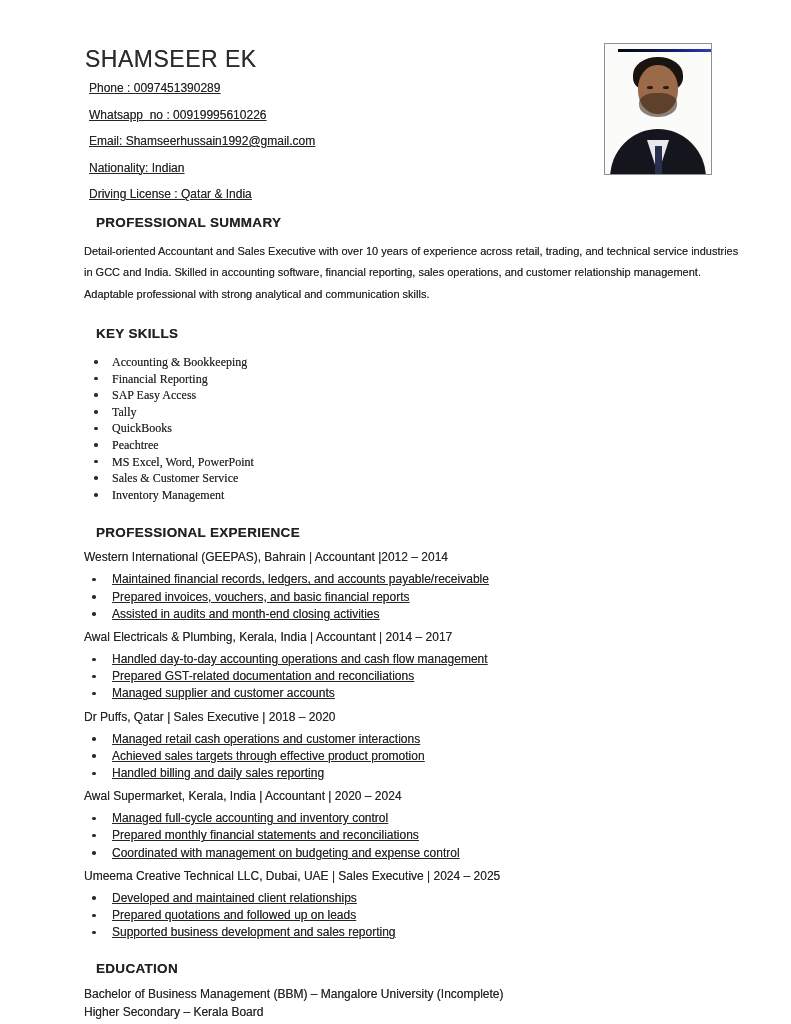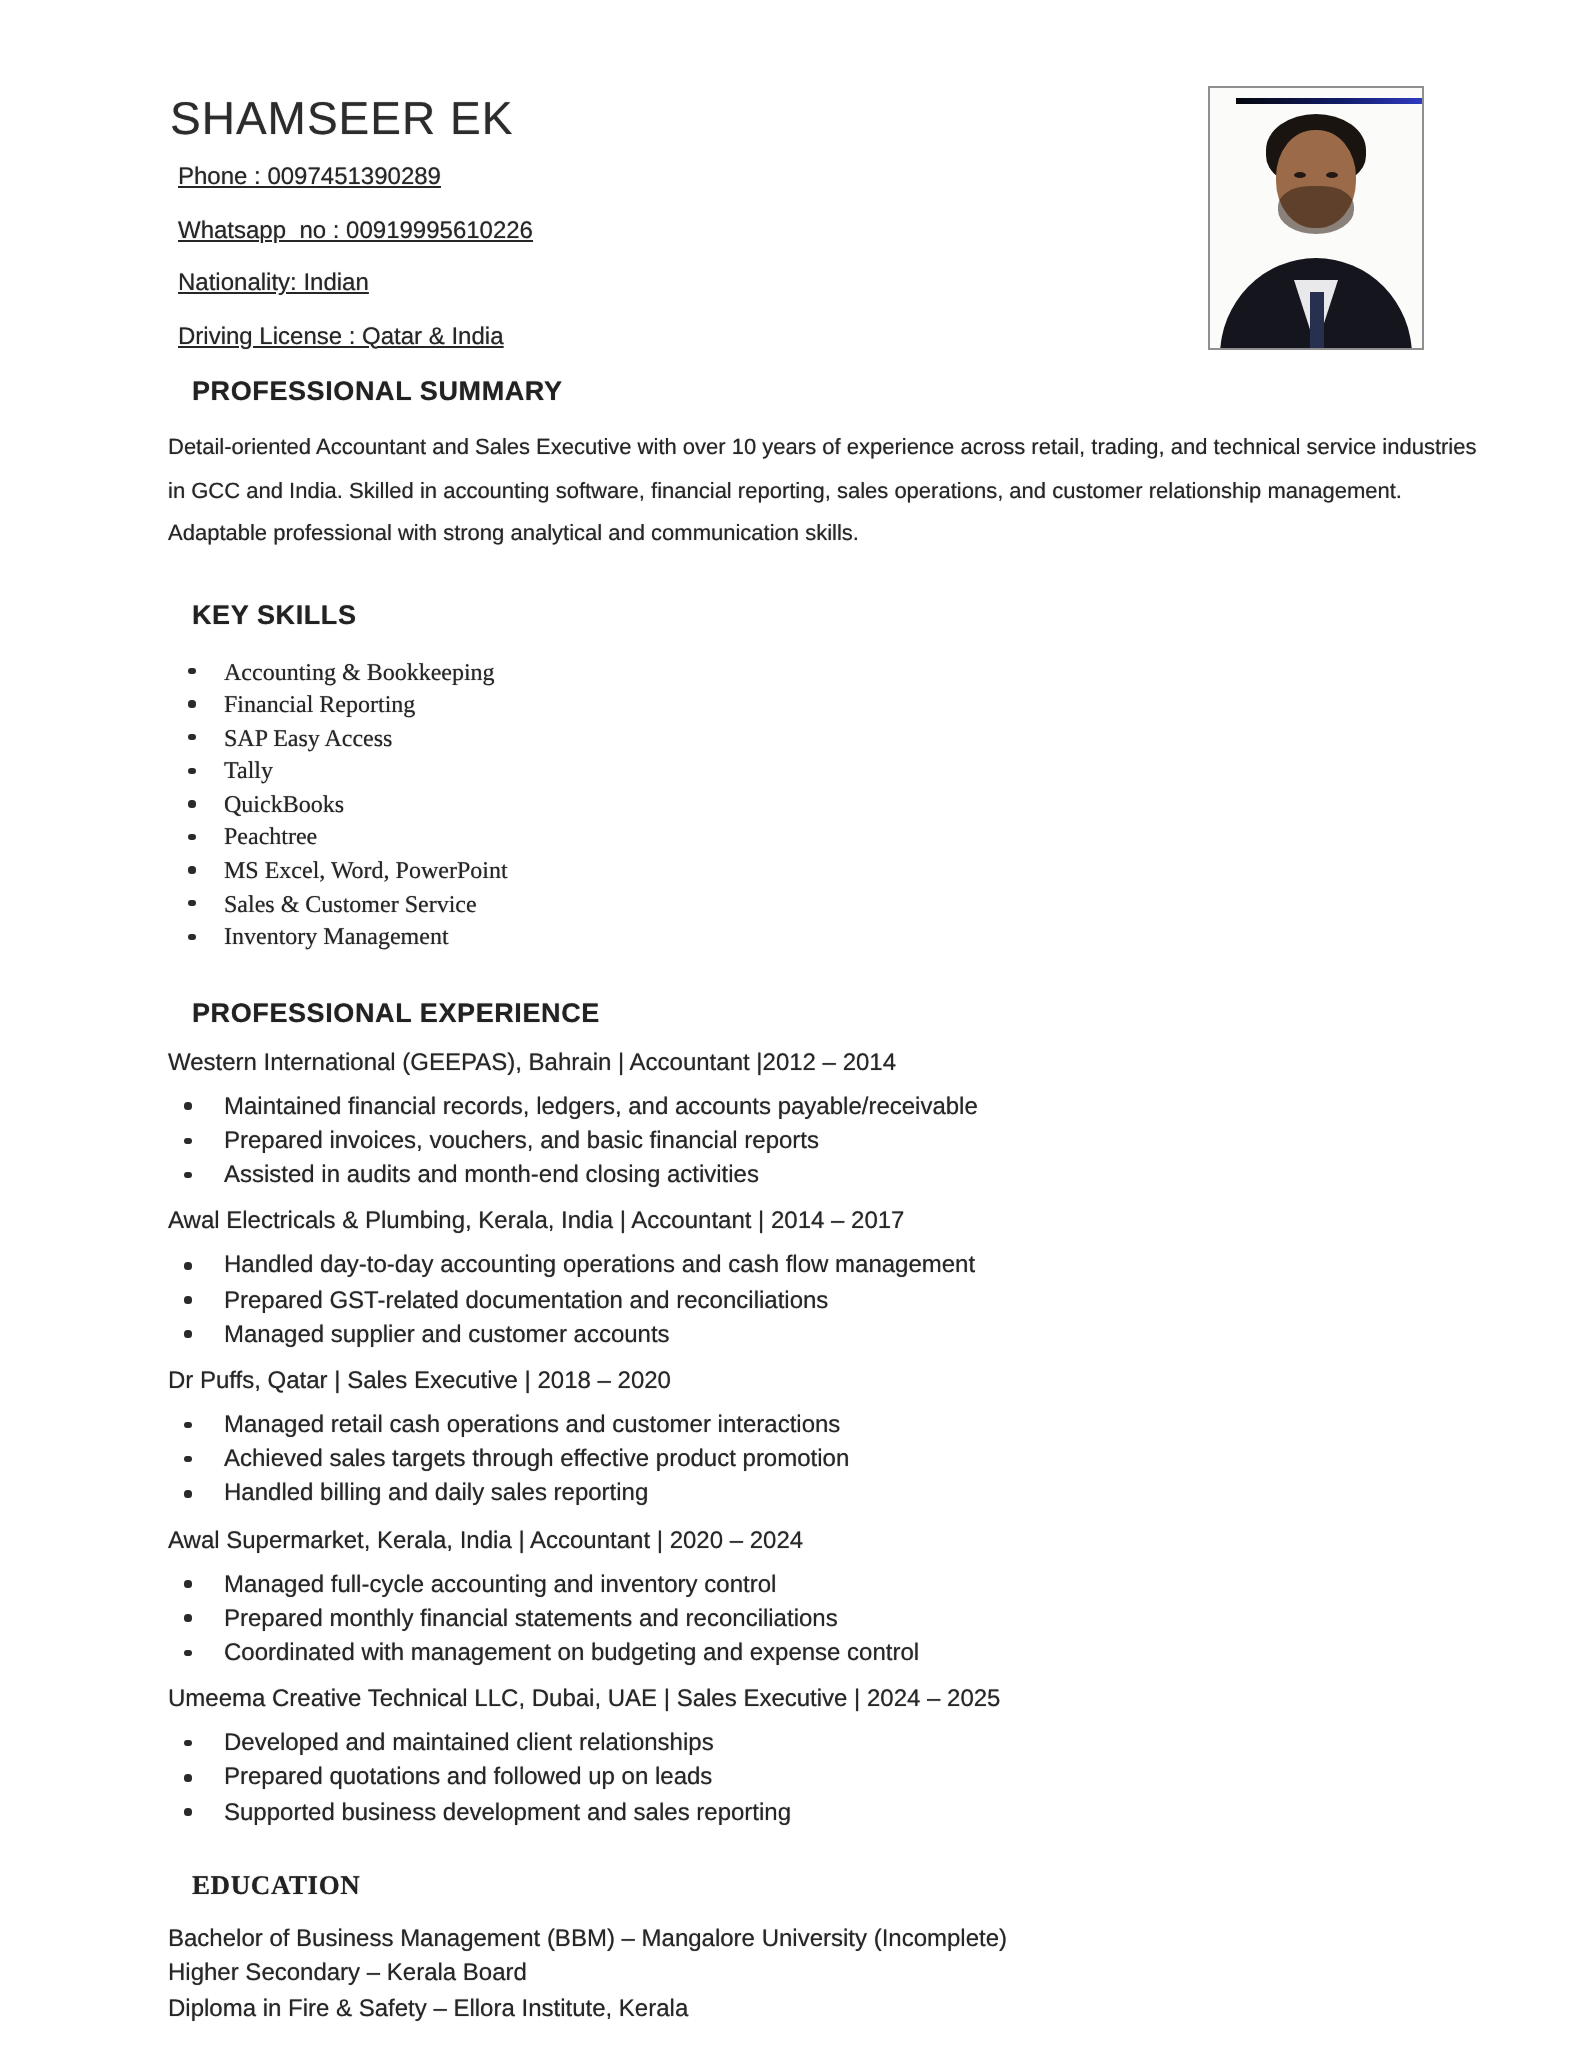--- a/index.html
+++ b/index.html
@@ -68,34 +68,34 @@
     font-size: 13.5px;
     font-weight: bold;
     letter-spacing: 0.3px;
     color: #222222;
     margin: 0;
     padding-left: 12px;
   }
   .h-summary    { margin-top: 13px; margin-bottom: 11px; }
   .h-skills     { margin-top: 21px; margin-bottom: 13px; }
   .h-experience { margin-top: 22px; margin-bottom: 9px; }
-  .h-education  { margin-top: 20px; margin-bottom: 10px; font-family: Liberation Serif, serif; }
+  .h-education  { margin-top: 20px; margin-bottom: 10px; }
 
   .summary-text {
     font-size: 11px;
     line-height: 21.5px;
     margin: 0;
     max-width: 665px;
     color: #262626;
   }
 
   ul.bullet-list { list-style: none; margin: 0; padding: 0; }
   ul.bullet-list li { position: relative; font-size: 12px; padding-left: 28px; }
   ul.skills-list li { line-height: 16.6px; font-family: Liberation Serif, serif; }
-  ul.job-bullets li { line-height: 17.2px; }
+  ul.job-bullets li { line-height: 17.2px; text-decoration: underline; }
   ul.bullet-list li .dot {
     position: absolute; left: 8px; top: 50%;
     width: 3.5px; height: 3.5px; margin-top: -2px;
     border-radius: 50%; background: #2a2a2a;
   }
   ul.skills-list li .dot { left: 10px; }
 
   .job { margin: 0; }
   .job-title {
     font-size: 12px;
@@ -123,20 +123,21 @@
     <div class="ph-tie"></div>
   </div>
 
   <h1 class="name">SHAMSEER EK</h1>
   <ul class="contact-list">
 
       <li>Phone : 0097451390289</li>
 
       <li>Whatsapp  no : 00919995610226</li>
 
+      <li>Email: Shamseerhussain1992@gmail.com</li>
 
       <li>Nationality: Indian</li>
 
       <li>Driving License : Qatar &amp; India</li>
     </ul>
 
   <h2 class="section-heading h-summary">PROFESSIONAL SUMMARY</h2>
   <p class="summary-text">Detail-oriented Accountant and Sales Executive with over 10 years of experience across retail, trading, and technical service industries in GCC and India. Skilled in accounting software, financial reporting, sales operations, and customer relationship management. Adaptable professional with strong analytical and communication skills.</p>
 
   <h2 class="section-heading h-skills">KEY SKILLS</h2>

